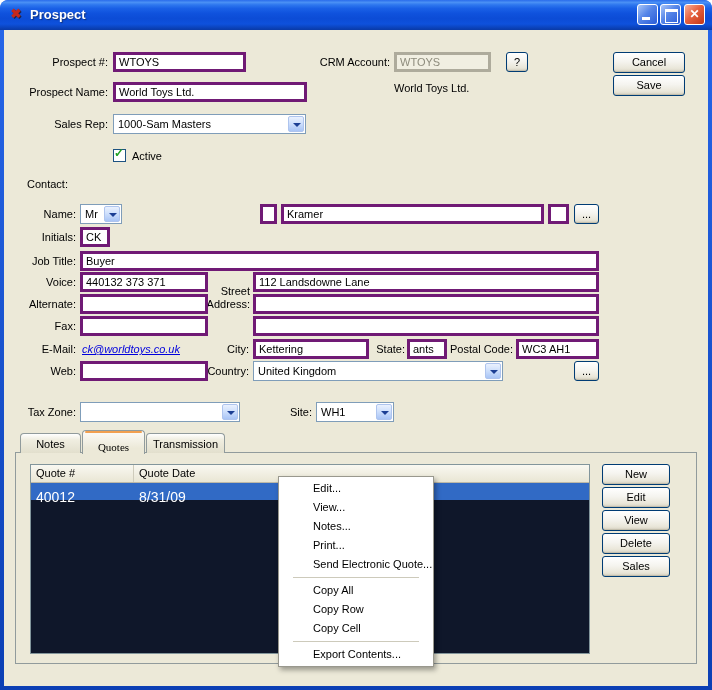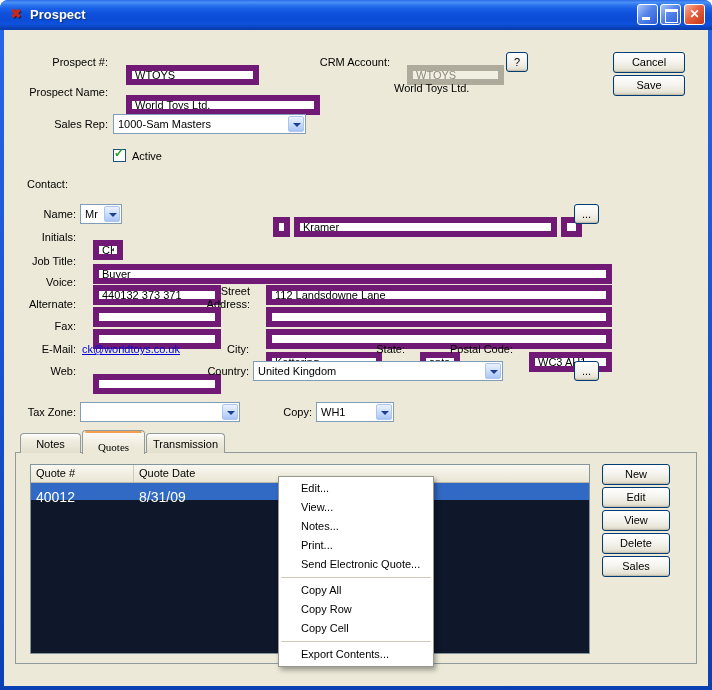--- a/index.html
+++ b/index.html
@@ -17,52 +17,52 @@
   .winbtn.close{right:7px;background:linear-gradient(135deg,#f8b09a 0%,#e6613f 45%,#c33717 100%);}
   .winbtn.min::after{content:"";position:absolute;left:4px;bottom:4px;width:8px;height:3px;background:#fff;}
   .winbtn.max::after{content:"";position:absolute;left:4px;top:4px;width:11px;height:10px;border:1px solid #fff;border-top-width:3px;}
   .winbtn.close::after{content:"✕";position:absolute;left:0;top:0;width:100%;text-align:center;line-height:19px;color:#fff;font-size:12px;font-weight:bold;}
 
   .body{position:absolute;left:4px;top:30px;width:704px;height:656px;background:#ece9d8;}
 
   .lbl{position:absolute;font-size:11px;line-height:13px;color:#000;}
   .r{text-align:right;}
 
-  .tb{position:absolute;height:20px;border:6px solid #701a75;background:#fff;font-family:"Liberation Sans",sans-serif;font-size:11px;padding:2px 3px;color:#000;margin:13px;}
+  .tb{position:absolute;height:20px;border:3px solid #701a75;background:#fff;font-family:"Liberation Sans",sans-serif;font-size:11px;padding:2px 3px;color:#000;margin:0;}
   .tb.disabled{background:#f1efe2;border-color:#aeab9c;color:#8e8c7d;}
 
   .combo{position:absolute;height:20px;border:1px solid #7f9db9;background:#fff;}
   .ctext{position:absolute;left:4px;top:3px;font-size:11px;white-space:nowrap;overflow:hidden;max-width:calc(100% - 22px);}
   .cbtn{position:absolute;right:1px;top:1px;width:16px;height:16px;border:1px solid #aec4ee;border-radius:2px;
     background:linear-gradient(180deg,#eaf1fe 0%,#cfe0fc 45%,#a9c5f6 100%);}
   .cbtn::after{content:"";position:absolute;left:4px;top:6px;border-left:4px solid transparent;border-right:4px solid transparent;border-top:4px solid #1c3f94;}
 
   .xpbtn{position:absolute;height:21px;border:1px solid #003c74;border-radius:3px;font-size:11px;color:#000;text-align:center;line-height:19px;
     background:linear-gradient(180deg,#ffffff 0%,#f5f4ef 45%,#eae7da 80%,#d8d4c4 100%);box-shadow:inset 0 -1px 1px rgba(150,140,120,.35);}
 
   .checkbox{position:absolute;width:13px;height:13px;background:#fff;border:1px solid #1d5281;}
   .checkbox .check{position:absolute;left:0px;top:-3px;font-size:12px;font-weight:bold;color:#21a121;line-height:13px;}
 
-  a.email{font-size:11px;color:#0000dd;text-decoration:underline;cursor:pointer;}
+  a.email{font-size:11px;color:#0000dd;text-decoration:underline;cursor:pointer;font-style:italic;}
 
   .tab{position:absolute;border:1px solid #919b9c;border-bottom:none;border-radius:4px 4px 0 0;font-size:11px;text-align:center;
     background:linear-gradient(180deg,#ffffff 0%,#f0eee1 30%,#e2dfcd 100%);padding-top:4px;height:20px;z-index:1;}
   .tab.active{background:linear-gradient(180deg,#fdfcf9 0%,#ece9d8 75%);height:24px;padding-top:10px;z-index:3;font-family:Liberation Serif, serif;}
   .tab.active::before{content:"";position:absolute;left:2px;right:2px;top:0;height:2px;background:#f2a050;border-radius:2px;}
   .panel{position:absolute;left:11px;top:422px;width:682px;height:212px;border:1px solid #919b9c;background:#ece9d8;z-index:0;}
 
   .table{position:absolute;left:26px;top:434px;width:560px;height:190px;border:1px solid #82959b;background:#0f172a;z-index:1;}
   .thead{display:flex;height:18px;background:linear-gradient(180deg,#f9f8f1 0%,#e9e6d4 100%);border-bottom:1px solid #bdb9a8;}
   .th{font-size:11px;padding:2px 5px 0;border-right:1px solid #cfccbc;white-space:nowrap;}
   .thfill{flex:1;border-right:none;}
   .trow{display:flex;height:17px;}
   .trow.selected{background:#316ac5;color:#fff;}
   .td{font-size:14px;padding:6px 5px 0;white-space:nowrap;}
 
-  .menu{position:absolute;left:274px;top:446px;width:156px;background:#fff;border:1px solid #99988e;box-shadow:2px 3px 5px rgba(0,0,0,.35);padding:2px 0;z-index:10;}
+  .menu{position:absolute;left:274px;top:446px;width:156px;background:#fff;border:1px solid #99988e;box-shadow:2px 3px 5px rgba(0,0,0,.35);padding:2px 12px;z-index:10;}
   .mi{height:19px;line-height:19px;padding-left:22px;font-size:11px;color:#000;white-space:nowrap;}
   .msep{height:0;border-top:1px solid #cdcabb;margin:3px 2px;}
 </style>
 </head>
 <body>
 
 <div class="window">
   <div class="titlebar">
     <span class="app-icon">✖</span>
     <span class="title-text">Prospect</span>
@@ -147,21 +147,21 @@
       <span class="ctext">United Kingdom</span>
       <span class="cbtn"></span>
     </div>
     <div class="xpbtn" style="left:570px;top:331px;width:25px;height:20px">...</div>
 
     <div class="lbl r" style="left:4px;top:376px;width:68px">Tax Zone:</div>
     <div class="combo" style="left:76px;top:372px;width:160px">
       <span class="ctext"></span>
       <span class="cbtn"></span>
     </div>
-    <div class="lbl r" style="left:279px;top:376px;width:29px">Copy:</div>
+    <div class="lbl r" style="left:279px;top:376px;width:29px">Site:</div>
     <div class="combo" style="left:312px;top:372px;width:78px">
       <span class="ctext">WH1</span>
       <span class="cbtn"></span>
     </div>
 
     <div class="tab" style="left:16px;top:403px;width:61px">Notes</div>
     <div class="tab active" style="left:78px;top:400px;width:63px">Quotes</div>
     <div class="tab" style="left:142px;top:403px;width:79px">Transmission</div>
     <div class="panel"></div>
 

